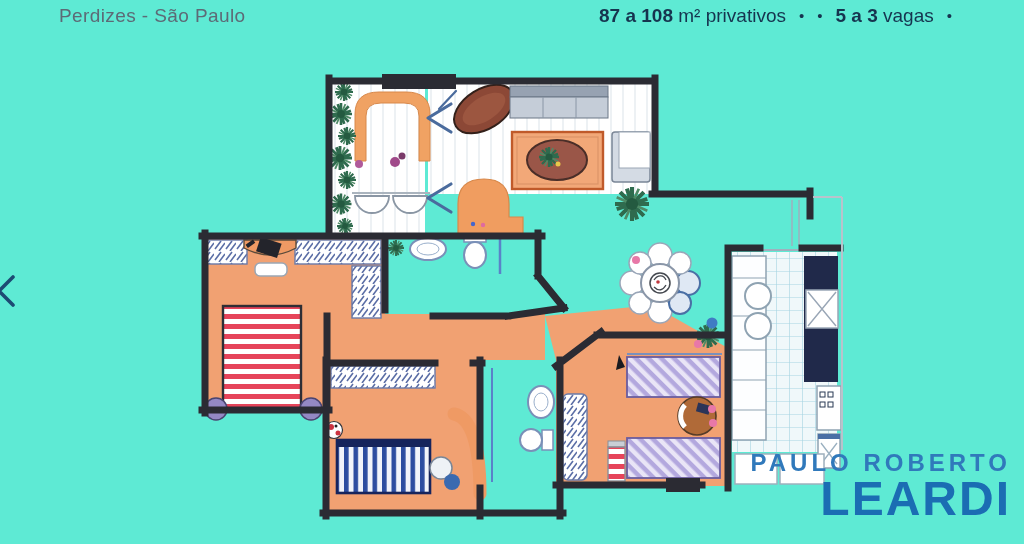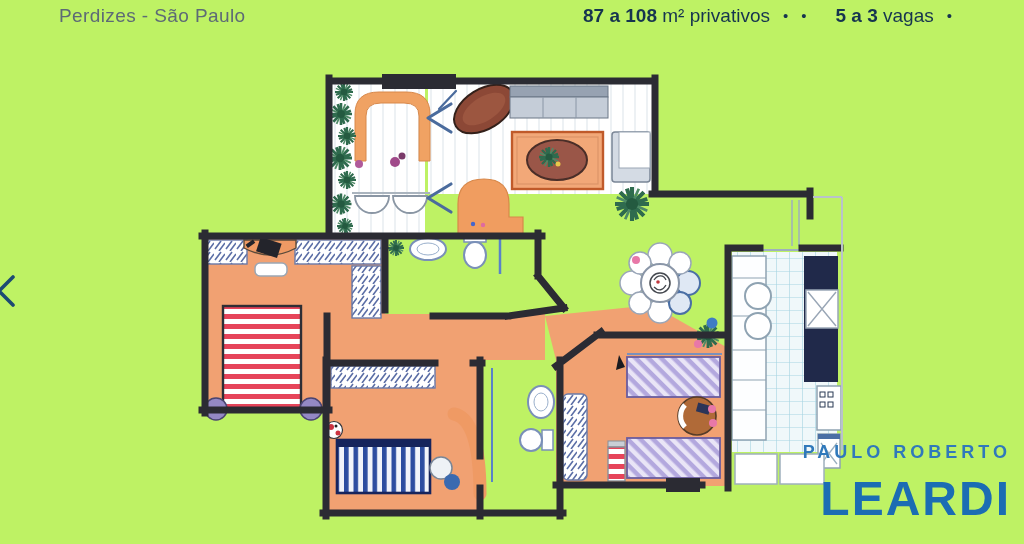--- a/index.html
+++ b/index.html
@@ -1,38 +1,38 @@
 <!DOCTYPE html>
 <html style="--wall: #2b2b33; --floor_orange: #f1a172; --tile_blue_bg: #f0f8fa; --tile_blue_line: #a6d4e2; --counter_navy: #20294a; --bed_red_stripe: #e6445a; --bed_blue_stripe: #2d4da0; --bed_purple: #b3a8de; --door_mark_blue: #4a6b9d; --header_navy: #16344f; --logo_blue_light: #3079bb; --logo_blue_dark: #1b6db3;"><head>
 <meta charset="utf-8">
 <style>
   html,body{margin:0;padding:0;background:#fff;}
   body{width:1024px;height:544px;overflow:hidden;position:relative;
        font-family:"Liberation Sans",sans-serif;}
-  .page{position:absolute;inset:0;background:#bef264;}
+  .page{position:absolute;inset:0;background:#5eead4;}
 
   
   .hdr-location{position:absolute;left:59px;top:5px;font-size:19px;letter-spacing:.4px;
       color:#5d6a76;font-weight:500;}
   .hdr-specs{position:absolute;right:72px;top:5px;font-size:19px;color:#16344f;
       display:flex;align-items:center;gap:13px;white-space:nowrap;}
-  .hdr-specs b{font-weight:700;margin-left:16px;}
+  .hdr-specs b{font-weight:700;}
   .hdr-specs .dot{font-size:15px;transform:translateY(-1px);}
 
   
   .carousel-prev{position:absolute;left:-7px;top:271px;width:26px;height:40px;border:0;
       background:transparent;padding:0;cursor:pointer;}
 
   
   .plan{position:absolute;left:192px;top:64px;width:660px;height:460px;margin:0;cursor:pointer;}
 
   
   .brand{position:absolute;right:13px;bottom:21px;text-align:right;line-height:1;}
-  .brand-top{color:var(--logo_blue_light,#3079bb);font-size:18px;font-weight:600;
-      letter-spacing:4px;margin-bottom:14px;}
+  .brand-top{color:var(--logo_blue_light,#3079bb);font-size:24px;font-weight:600;
+      letter-spacing:4px;margin-bottom:0;}
   .brand-main{color:var(--logo_blue_dark,#1b6db3);font-size:48px;font-weight:800;
       letter-spacing:2px;margin-top:0;}
 </style>
 </head>
 <body>
 
 <div class="page">
 
   <div class="hdr-location">Perdizes - São Paulo</div>
   <div class="hdr-specs">

